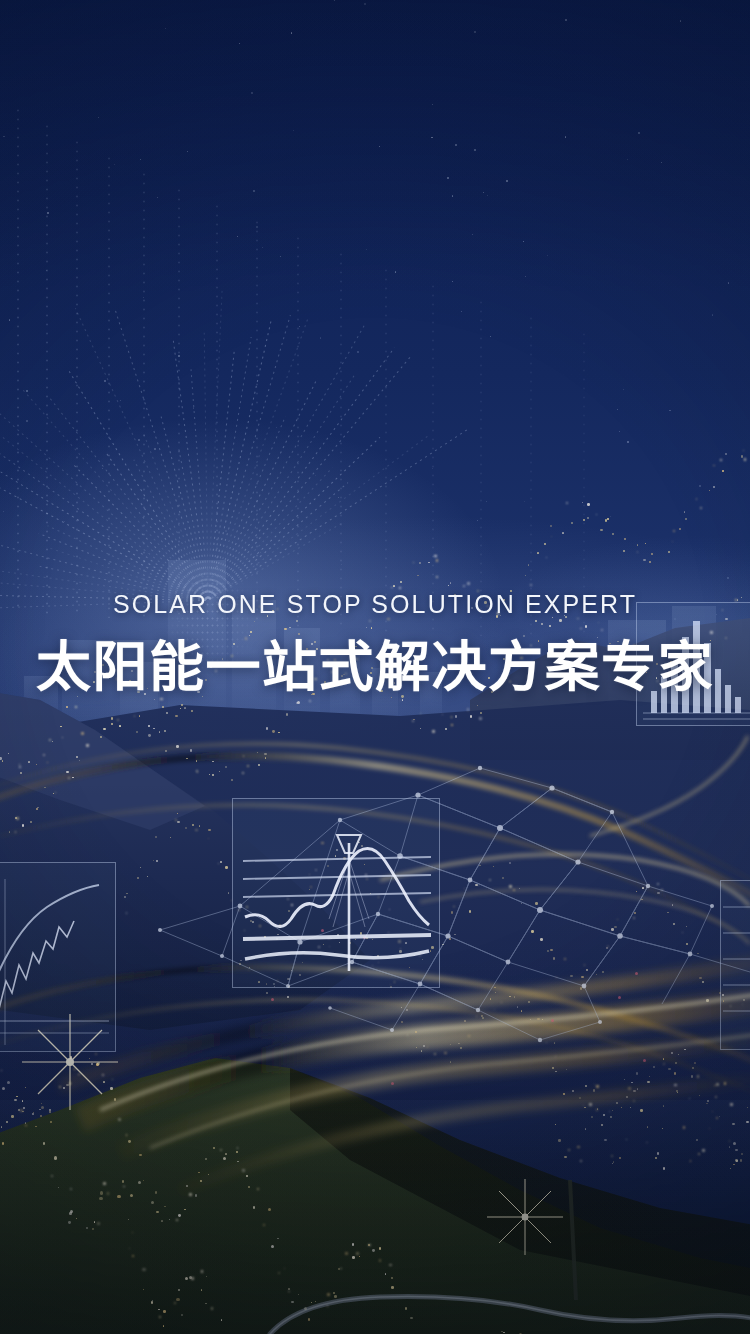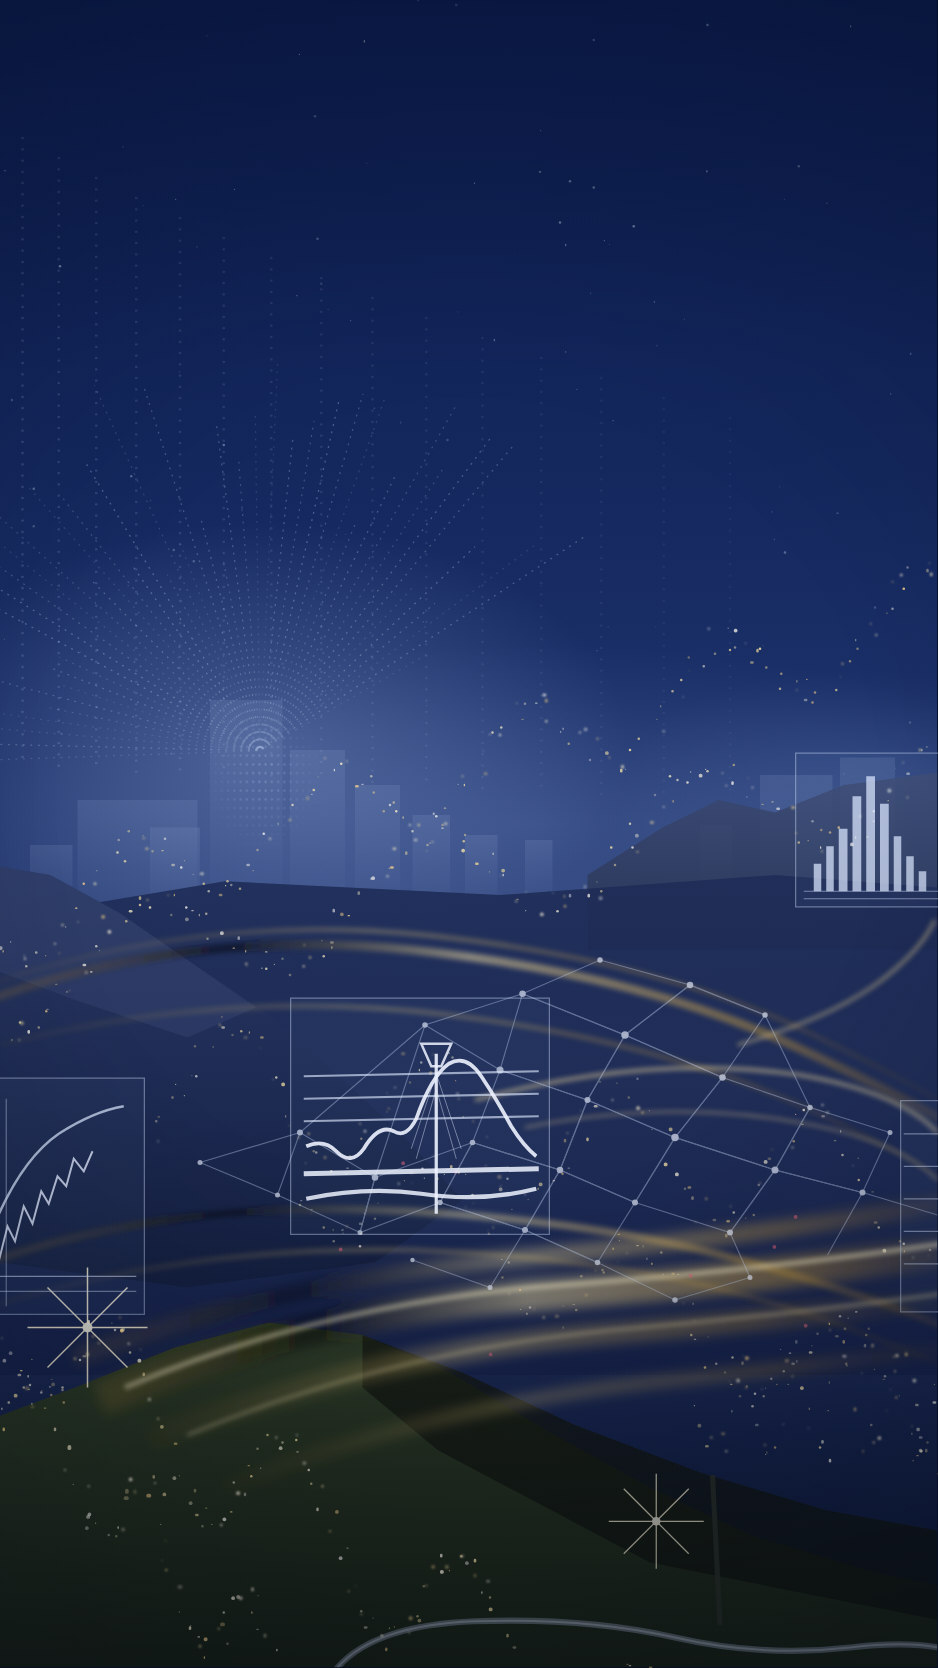--- a/index.html
+++ b/index.html
@@ -1316,15 +1316,17 @@
         <line x1="2" y1="78" x2="60" y2="78"></line>
           <line x1="2" y1="104" x2="60" y2="104"></line>
         <line x1="2" y1="130" x2="60" y2="130"></line>
       </g>
     </svg>
   </div>
 
   <div class="layer vignette"></div>
 
   <div class="copy">
+    <div class="eyebrow">SOLAR ONE STOP SOLUTION EXPERT</div>
+    <div class="headline">太阳能一站式解决方案专家</div>
   </div>
 
 </div>
 
 </body></html>

